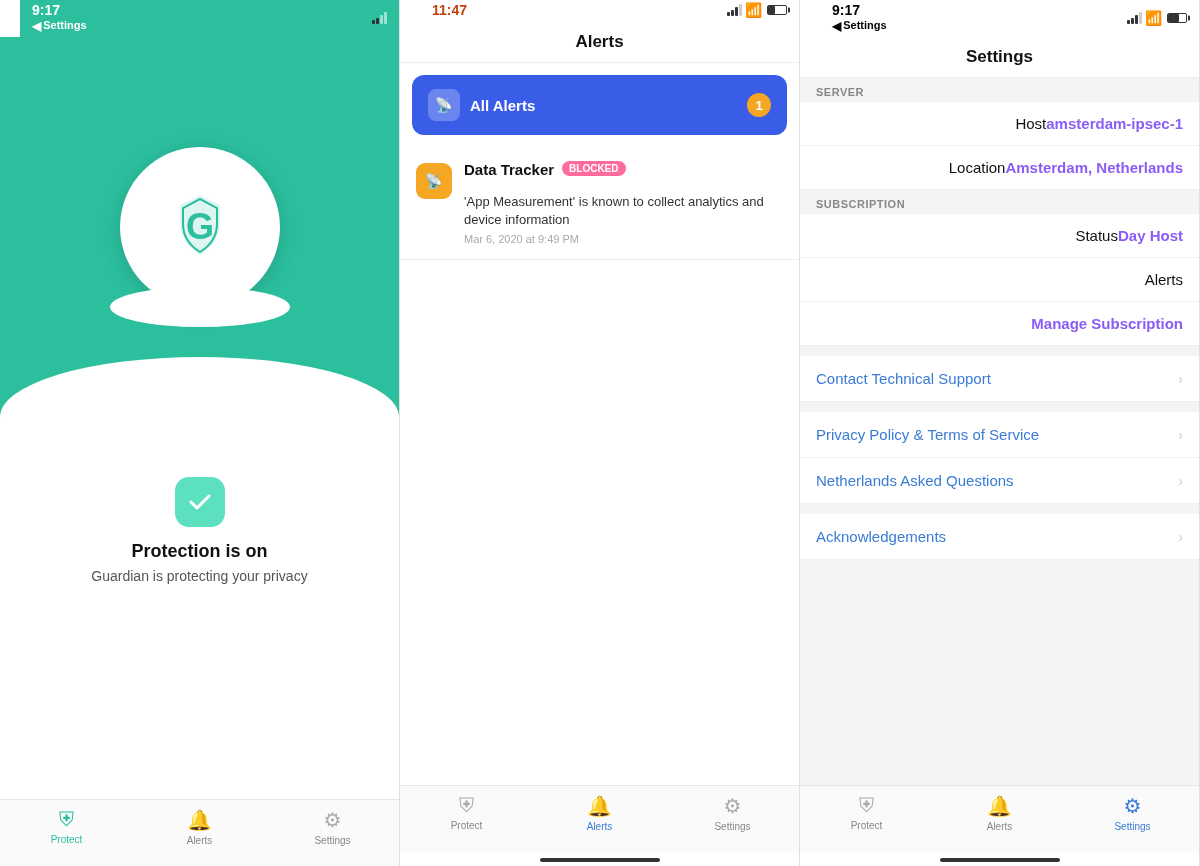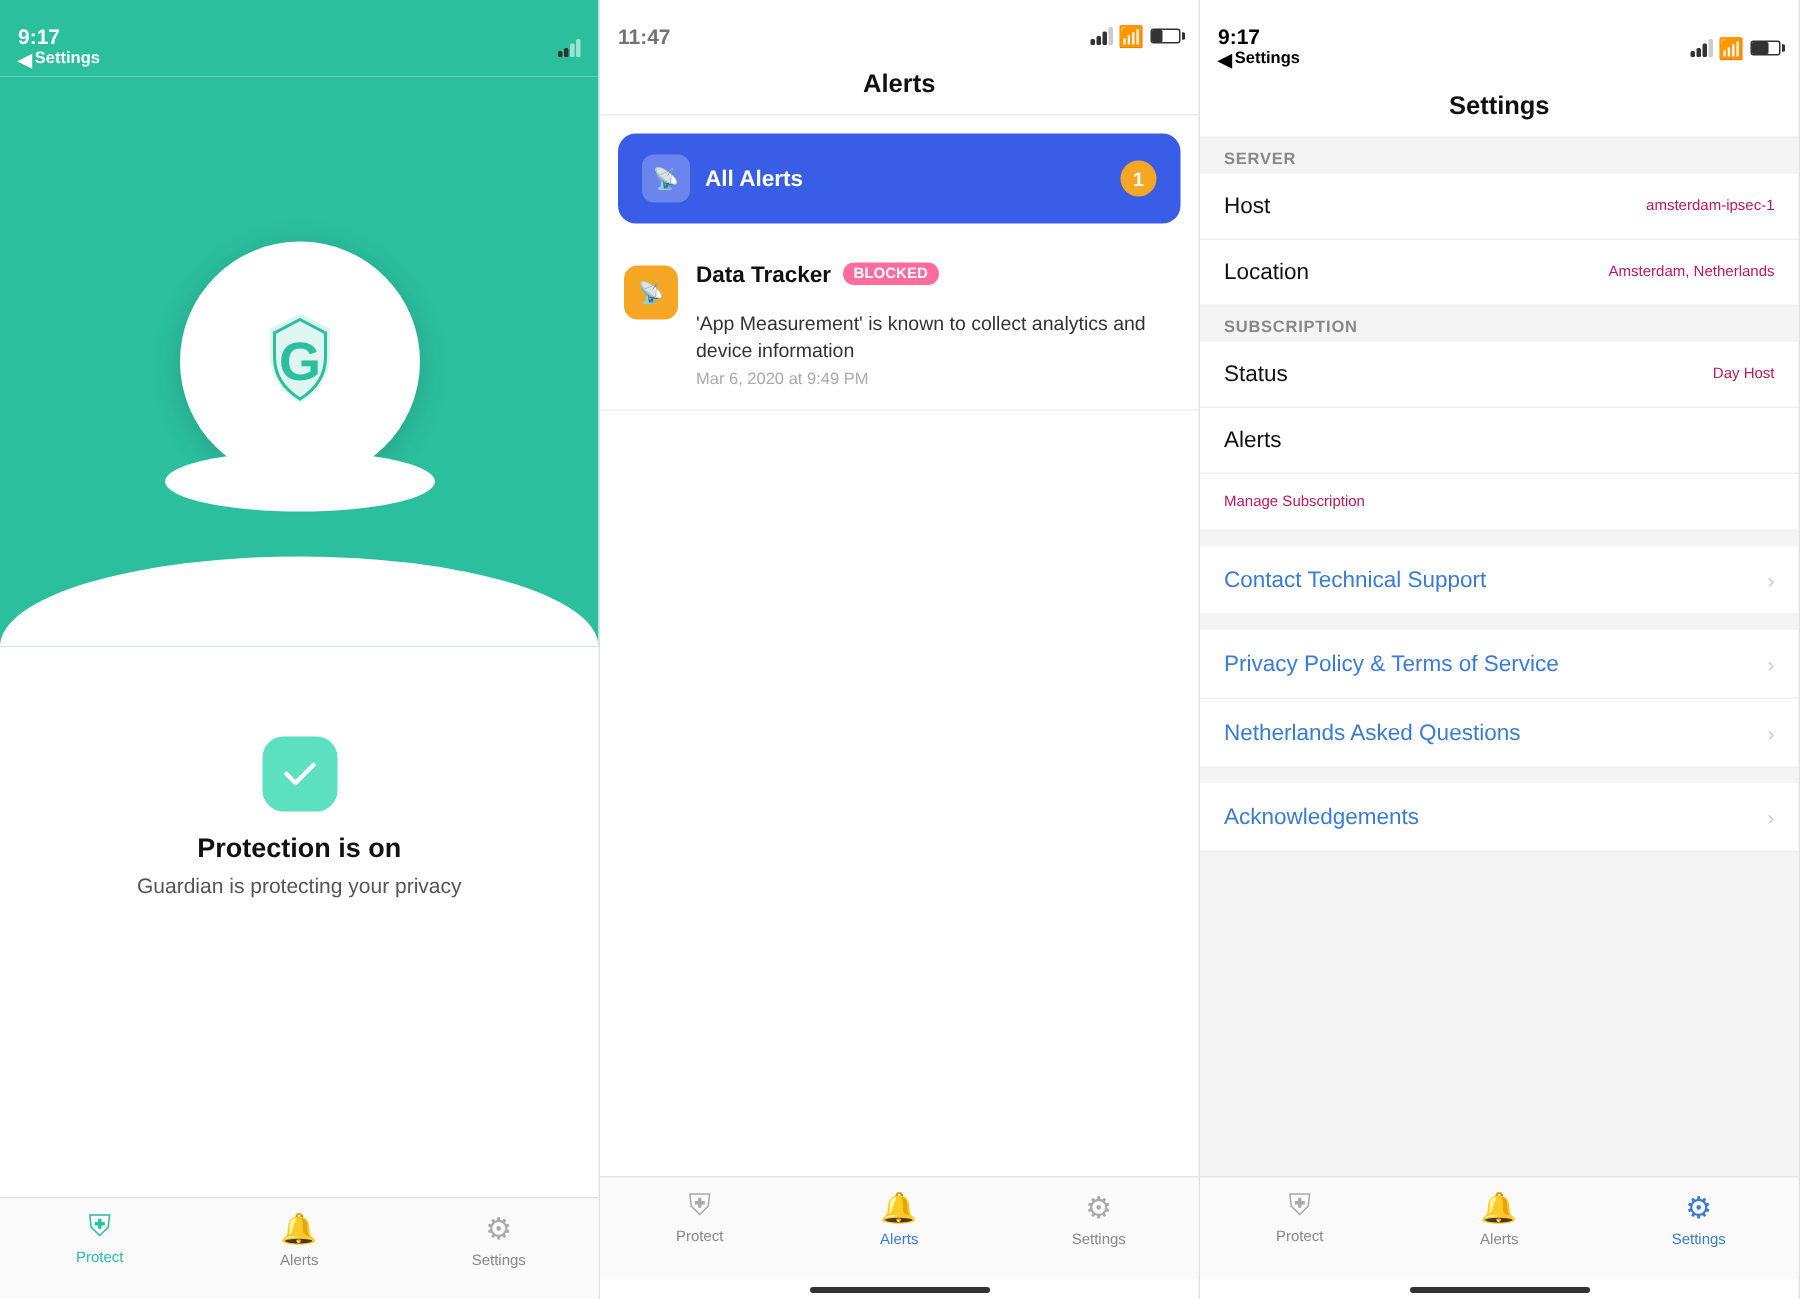--- a/index.html
+++ b/index.html
@@ -20,23 +20,24 @@
       border-right: 1px solid #e0e0e0;
       overflow: hidden;
       position: relative;
     }
 
     
     .status-bar {
       display: flex;
       align-items: center;
       justify-content: space-between;
-      padding: 16px 12px 4px;
+      padding: 2px 12px 4px;
       font-size: 12px;
       font-weight: 600;
+      margin-left: 20px;
     }
     .status-bar .time { font-size: 14px; font-weight: 700; }
     .status-icons { display: flex; align-items: center; gap: 4px; }
     .signal-bars { display: flex; align-items: flex-end; gap: 1px; }
     .signal-bars span { background: #333; display: block; width: 3px; border-radius: 1px; }
     .battery-icon {
       width: 20px; height: 10px; border: 1.5px solid #333; border-radius: 2px; position: relative; display: inline-block;
     }
     .battery-icon::after {
       content: ''; position: absolute; right: -4px; top: 50%; transform: translateY(-50%);
@@ -194,27 +195,27 @@
       padding: 8px 16px 4px;
       font-size: 11px;
       font-weight: 600;
       color: #888;
       letter-spacing: 0.5px;
       text-transform: uppercase;
     }
     .settings-row {
       display: flex;
       align-items: center;
-      justify-content: space-between;
+      justify-content: flex-end;
       padding: 13px 16px;
       border-bottom: 1px solid #f0f0f0;
       background: #fff;
     }
     .settings-row-label { font-size: 15px; color: #111; }
-    .settings-row-value { font-size: 10px; color: #be185d; }
+    .settings-row-value { font-size: 15px; color: #8b5cf6; font-weight: bold; }
     .settings-row-action { font-size: 15px; color: #e74c3c; cursor: pointer; }
     .settings-link-row {
       display: flex;
       align-items: center;
       justify-content: space-between;
       padding: 14px 16px;
       border-bottom: 1px solid #f0f0f0;
       background: #fff;
       cursor: pointer;
     }
@@ -302,21 +303,21 @@
     <div class="nav-item">
       <span class="nav-icon">⚙</span>
       <span class="nav-item-label">Settings</span>
     </div>
   </div>
 </div>
 
 <div class="screen">
 
   <div class="status-bar" style="background:#fff;">
-    <span class="time" style="color:#737373;">11:47</span>
+    <span class="time" style="color:#c2410c;">11:47</span>
     <div class="status-icons" style="color:#000;">
       <div class="signal-bars">
         <span style="height:4px;background:#333;"></span>
         <span style="height:6px;background:#333;"></span>
         <span style="height:9px;background:#333;"></span>
         <span style="height:12px;background:#ccc;"></span>
       </div>
       <span class="wifi-icon" style="font-size:14px;">📶</span>
       <div class="battery-icon">
         <div class="battery-fill" style="width:40%;"></div>

